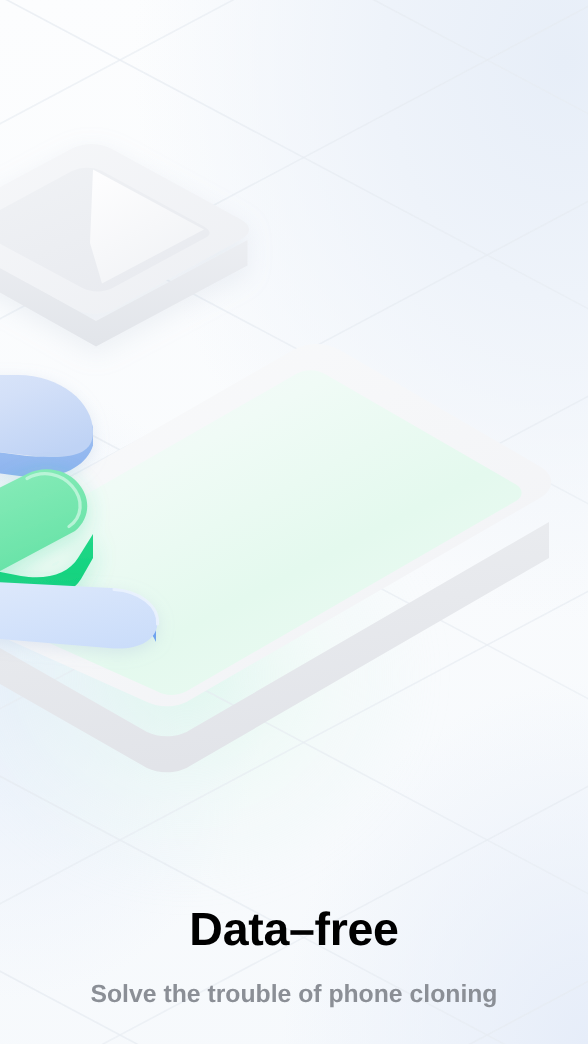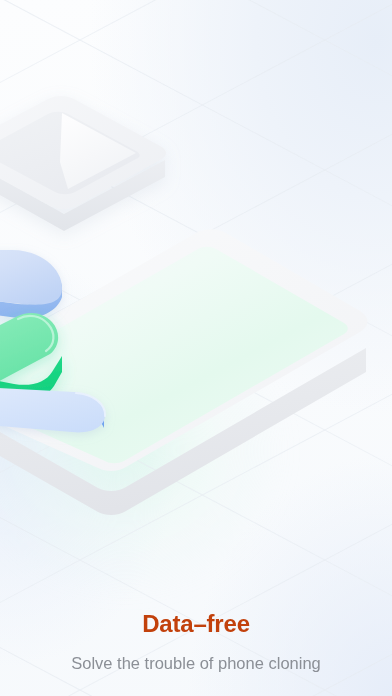--- a/index.html
+++ b/index.html
@@ -57,30 +57,30 @@
   .caption {
     position: absolute;
     left: 0;
     right: 0;
     bottom: 22px;
     text-align: center;
     padding: 0 16px;
     box-sizing: border-box;
   }
   .caption-title {
-    font-size: 24px;
+    font-size: 31px;
     font-weight: 700;
     letter-spacing: -0.2px;
-    color: #c2410c;
+    color: #000000;
     line-height: 1.18;
     margin: 0 0 14px 0;
   }
   .caption-sub {
     font-size: 16.5px;
-    font-weight: 400;
+    font-weight: 700;
     color: #8b8f96;
     line-height: 1.3;
     margin: 0;
   }
 </style>
 </head>
 <body>
 
 <div id="screen">
 

